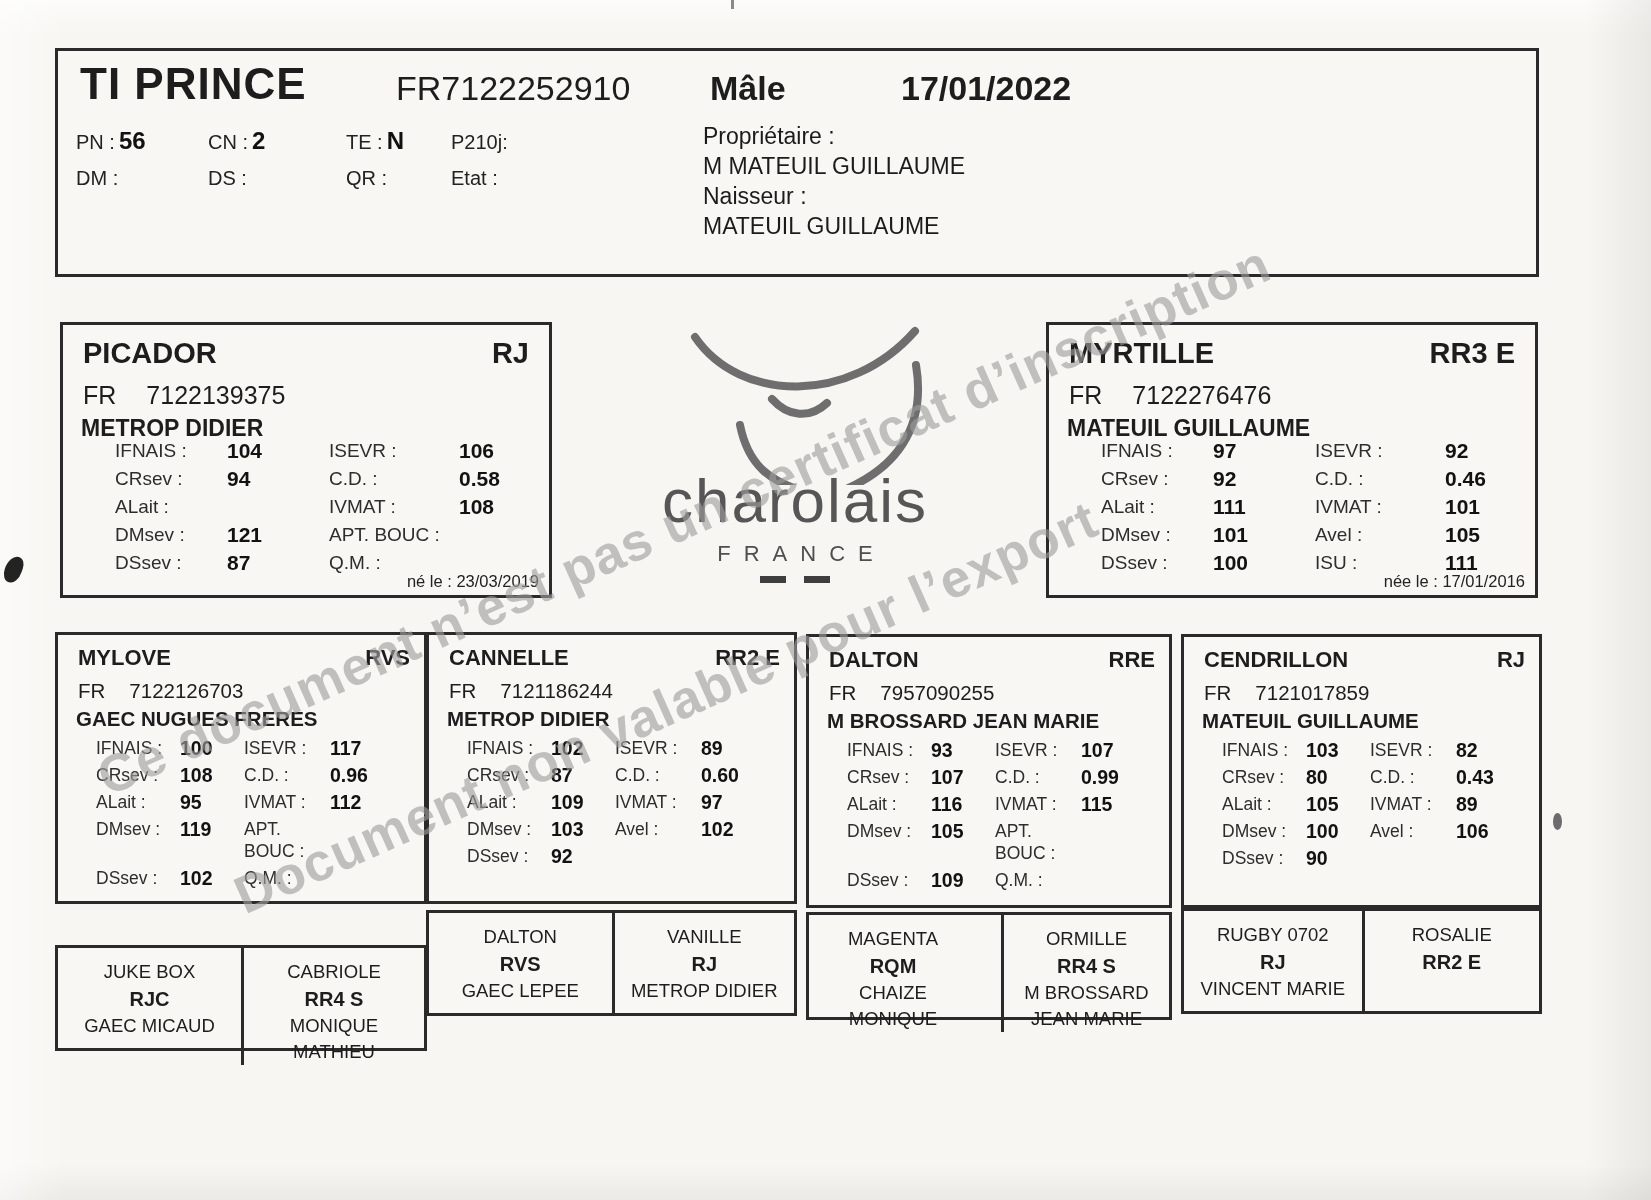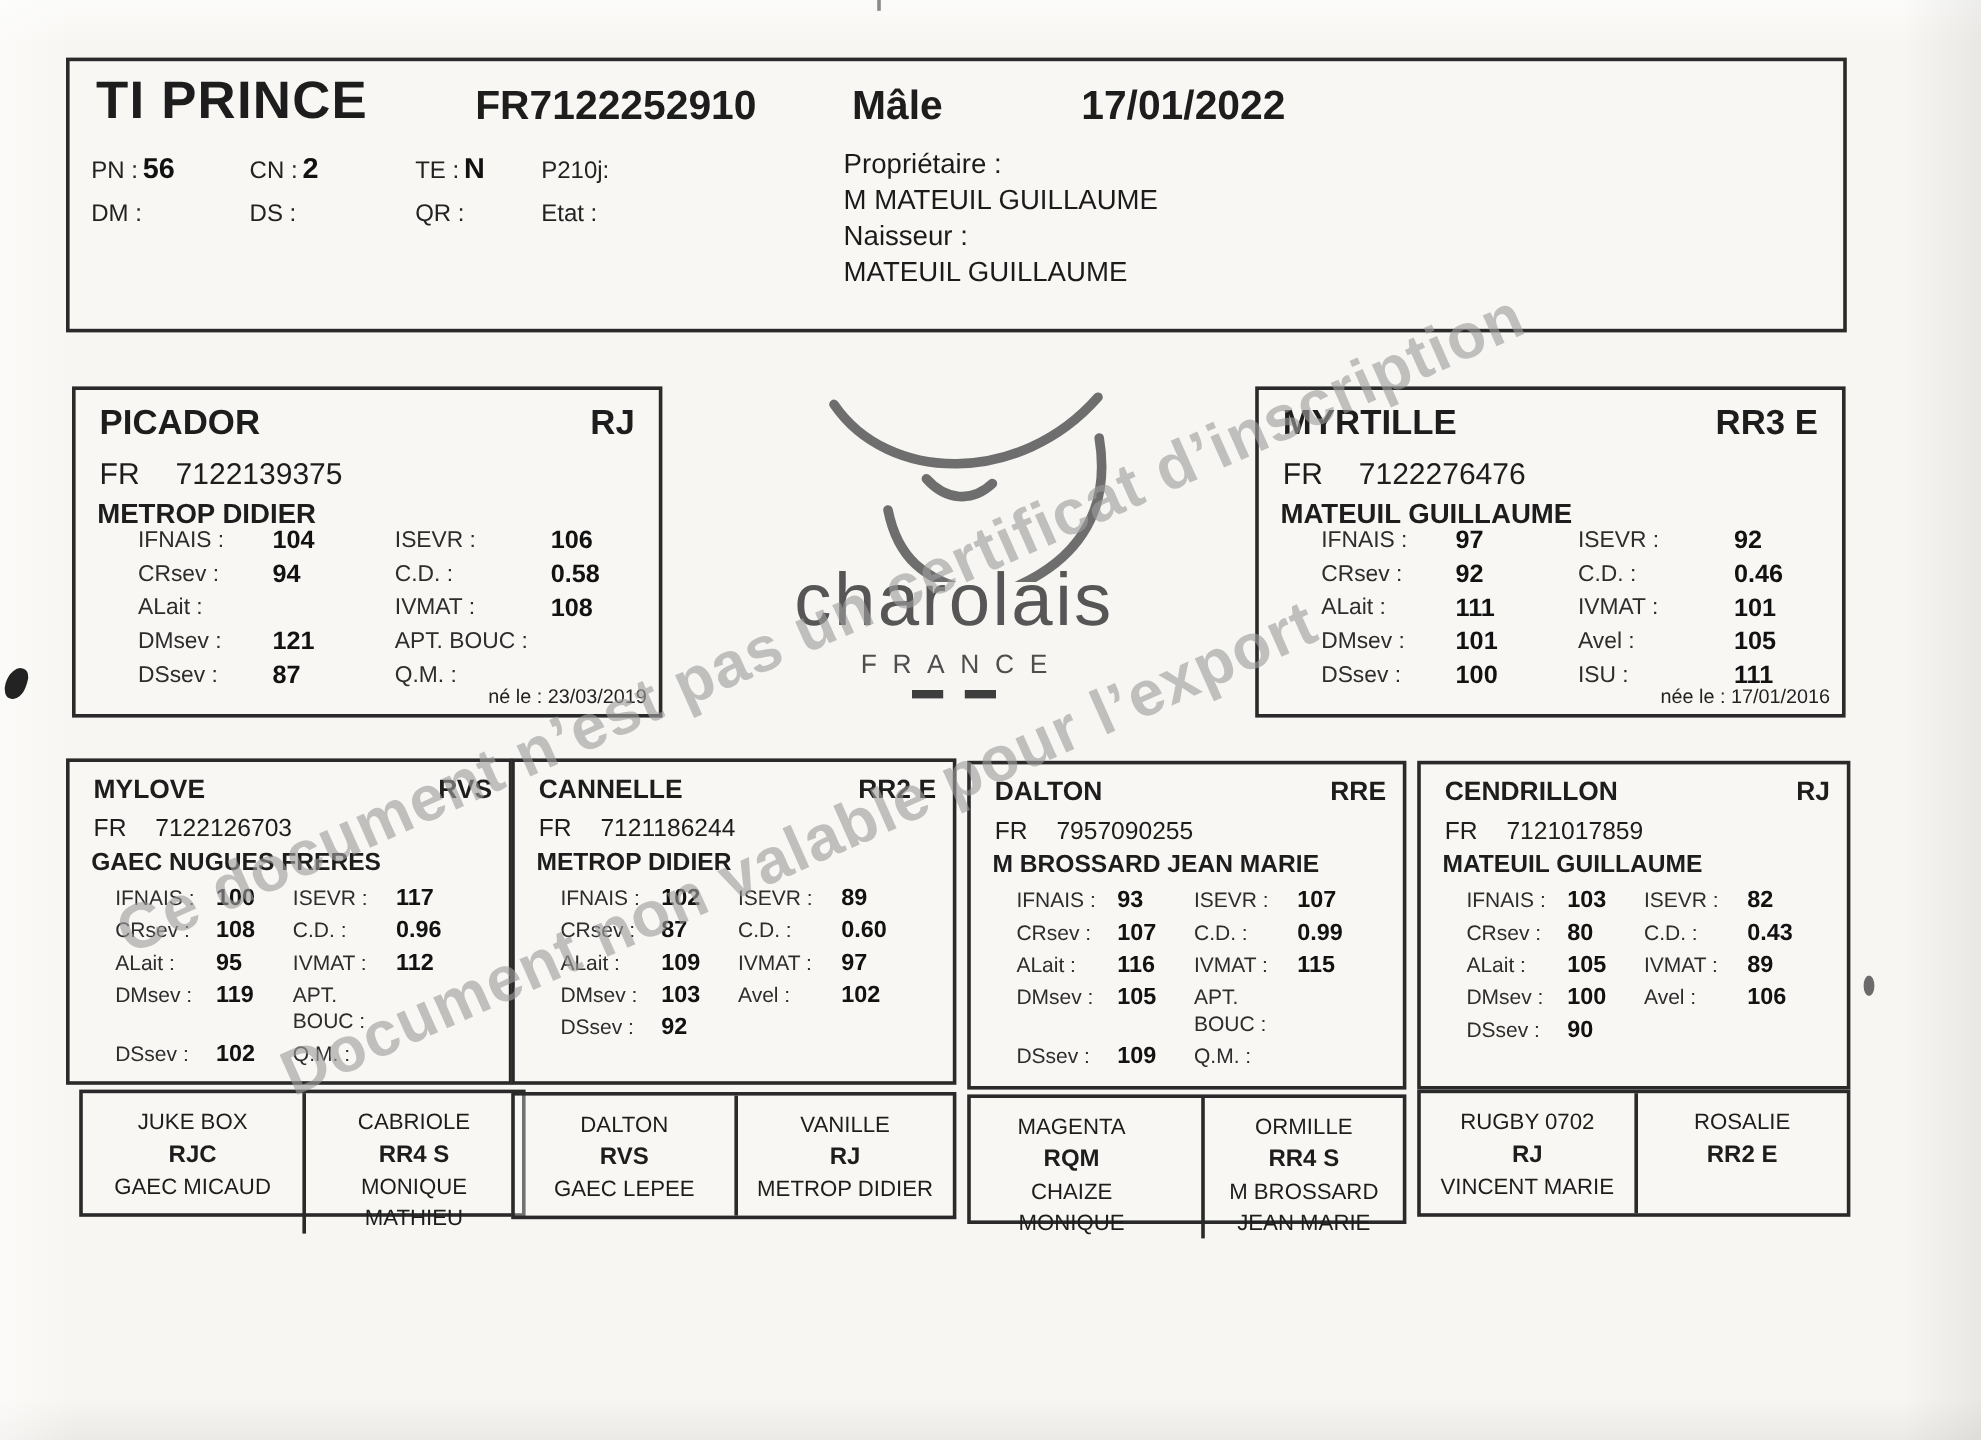--- a/index.html
+++ b/index.html
@@ -8,21 +8,21 @@
     background:
       linear-gradient(to right, rgba(255,255,255,0.5), rgba(255,255,255,0) 4%, rgba(0,0,0,0) 96%, rgba(0,0,0,0.06)),
       linear-gradient(to bottom, rgba(255,255,255,0.6), rgba(255,255,255,0) 3%, rgba(0,0,0,0) 97%, rgba(0,0,0,0.05)),
       #f7f6f2;
     font-family:"Liberation Sans","DejaVu Sans",sans-serif;color:#1d1d1d;
   }
   .box{position:absolute;border:3px solid #2a2a2a;background:rgba(250,249,246,0.35);}
 
   
   .h-name{position:absolute;left:22px;top:8px;font-size:44px;font-weight:bold;letter-spacing:1px;}
-  .h-id{position:absolute;left:338px;top:18px;font-size:34px;font-weight:bold;}
+  .h-id{position:absolute;left:338px;top:18px;font-size:34px;font-weight:normal;}
   .h-sex{position:absolute;left:652px;top:18px;font-size:34px;font-weight:bold;}
   .h-date{position:absolute;left:843px;top:18px;font-size:34px;font-weight:bold;}
   .hfield{position:absolute;font-size:20px;color:#222;white-space:nowrap;}
   .hfield b{font-size:24px;color:#111;margin-left:4px;}
   .h-ownerblock{position:absolute;left:645px;top:70px;font-size:23px;line-height:30px;color:#1b1b1b;}
 
   
   .card .card-name{position:absolute;left:20px;top:12px;font-weight:bold;}
   .card .card-grade{position:absolute;right:20px;top:12px;font-weight:bold;}
   .card .card-id{position:absolute;left:20px;white-space:nowrap;}
@@ -354,21 +354,21 @@
         </div>
         <div class="stat-row">
           <span class="stat-label">DSsev :</span>
           <span class="stat-value">90</span>
           <span class="stat-label"></span>
           <span class="stat-value"></span>
         </div>
       </div>
   </div>
 
-  <div class="ggpair" style="left:55px;top:908px;width:366px;height:100px;margin-left:11px;">
+  <div class="ggpair" style="left:55px;top:945px;width:366px;height:100px;">
     <div class="gg-box">
       <div class="gg-name">JUKE BOX</div>
       <div class="gg-grade">RJC</div>
       <div class="gg-owner">GAEC MICAUD</div>
     </div>
     <div class="gg-box">
       <div class="gg-name">CABRIOLE</div>
       <div class="gg-grade">RR4 S</div>
       <div class="gg-owner">MONIQUE MATHIEU</div>
     </div>

